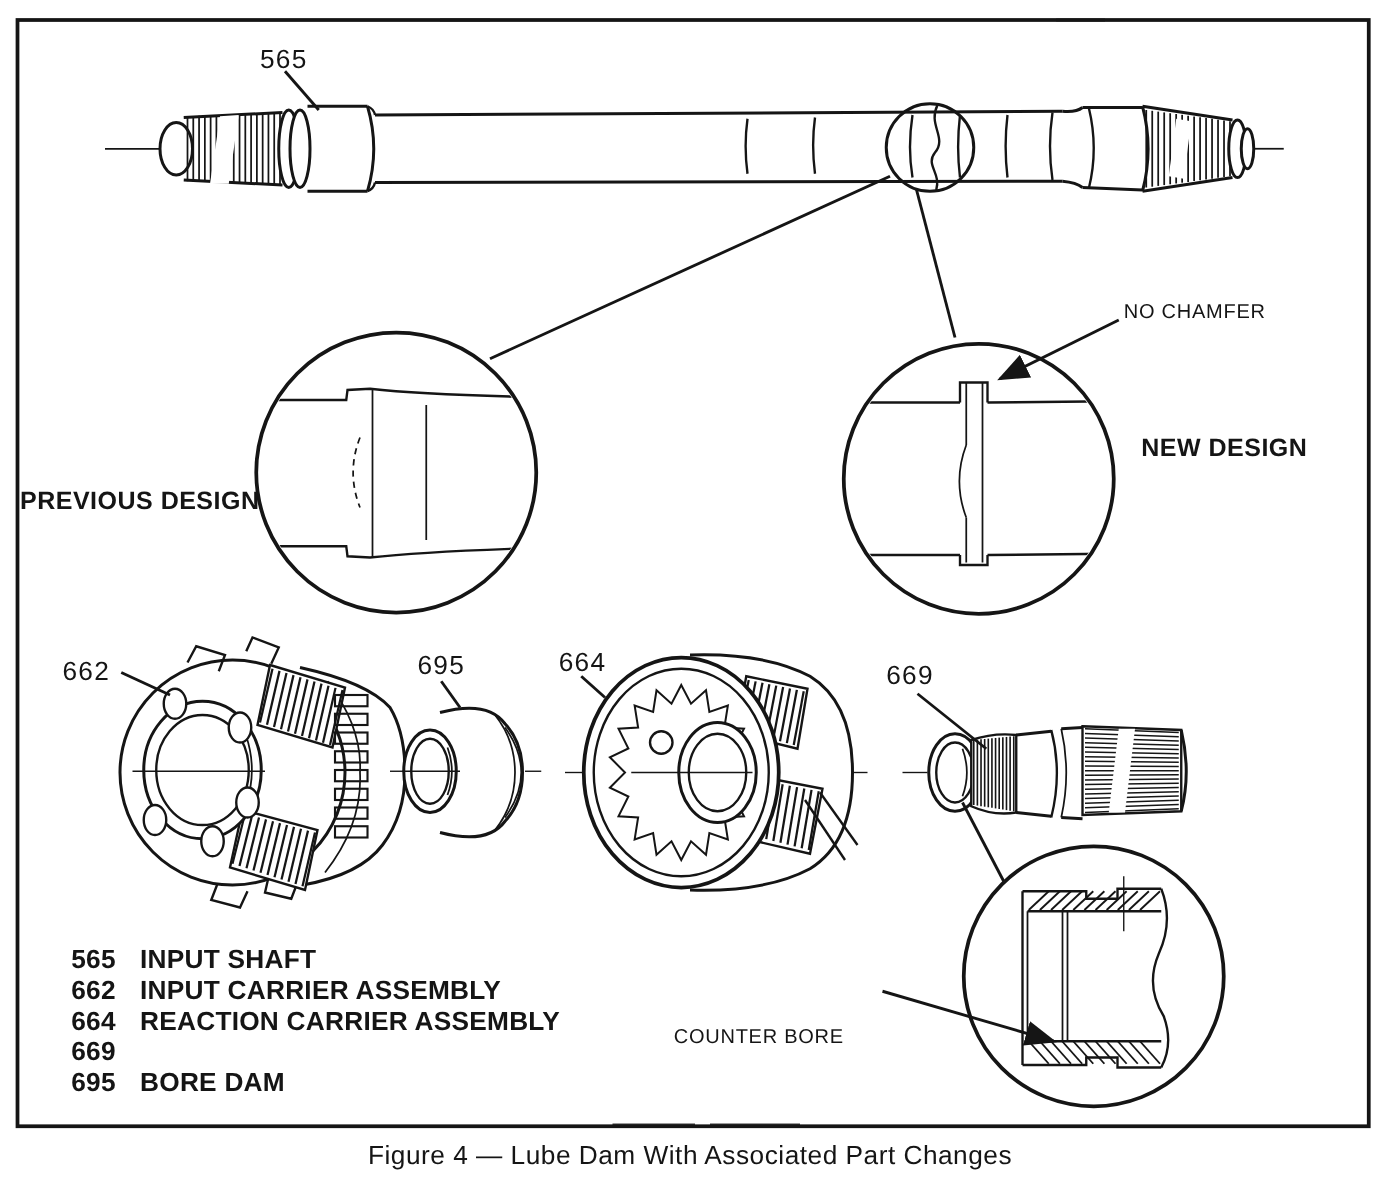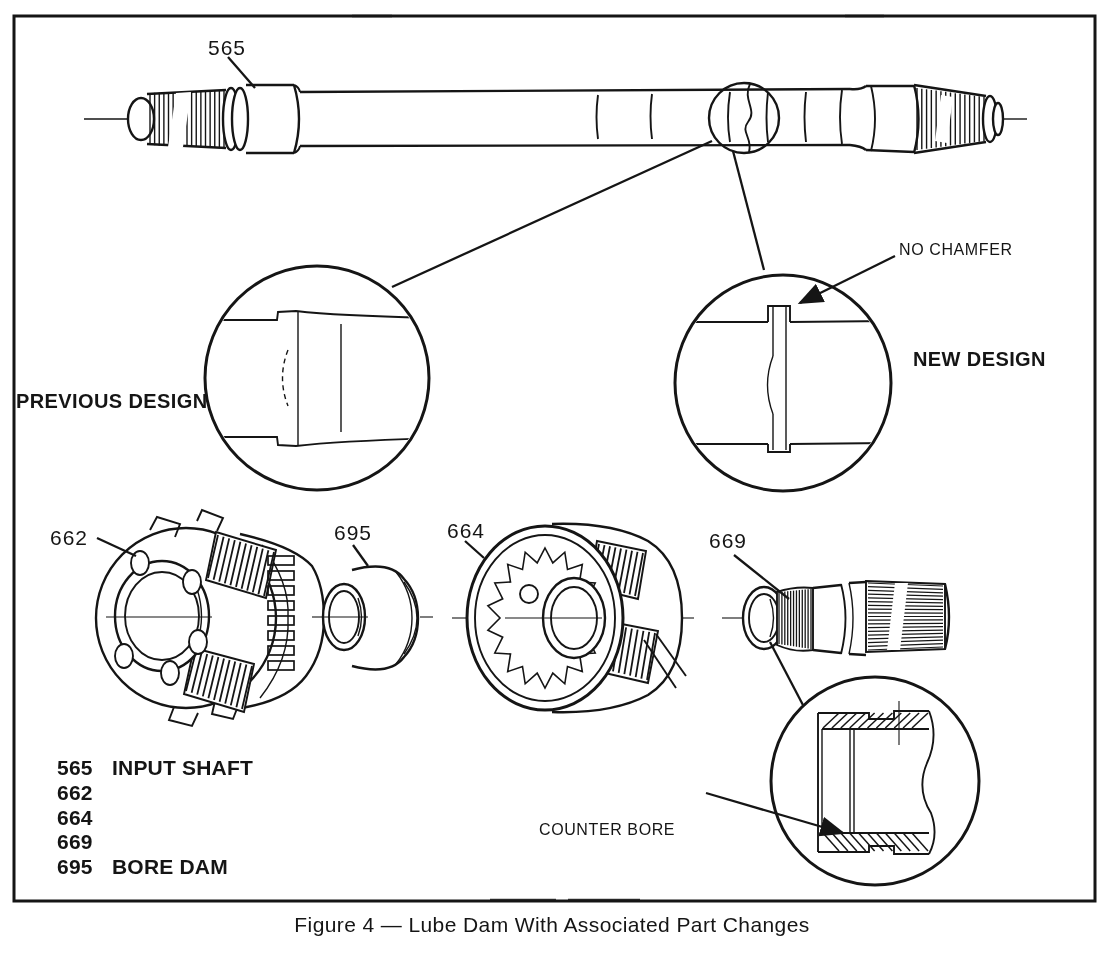--- a/index.html
+++ b/index.html
@@ -400,23 +400,25 @@
 
 <div class="label callout" style="left:709px; top:529px;">669</div>
 
 <div class="legend">
   <div class="row">
     <span class="num">565</span>
     <span>INPUT SHAFT</span>
   </div>
   <div class="row">
     <span class="num">662</span>
+    <span>INPUT CARRIER ASSEMBLY</span>
   </div>
   <div class="row">
     <span class="num">664</span>
+    <span>REACTION CARRIER ASSEMBLY</span>
   </div>
   <div class="row">
     <span class="num">669</span>
   </div>
   <div class="row">
     <span class="num">695</span>
     <span>BORE DAM</span>
   </div>
 </div>
 

